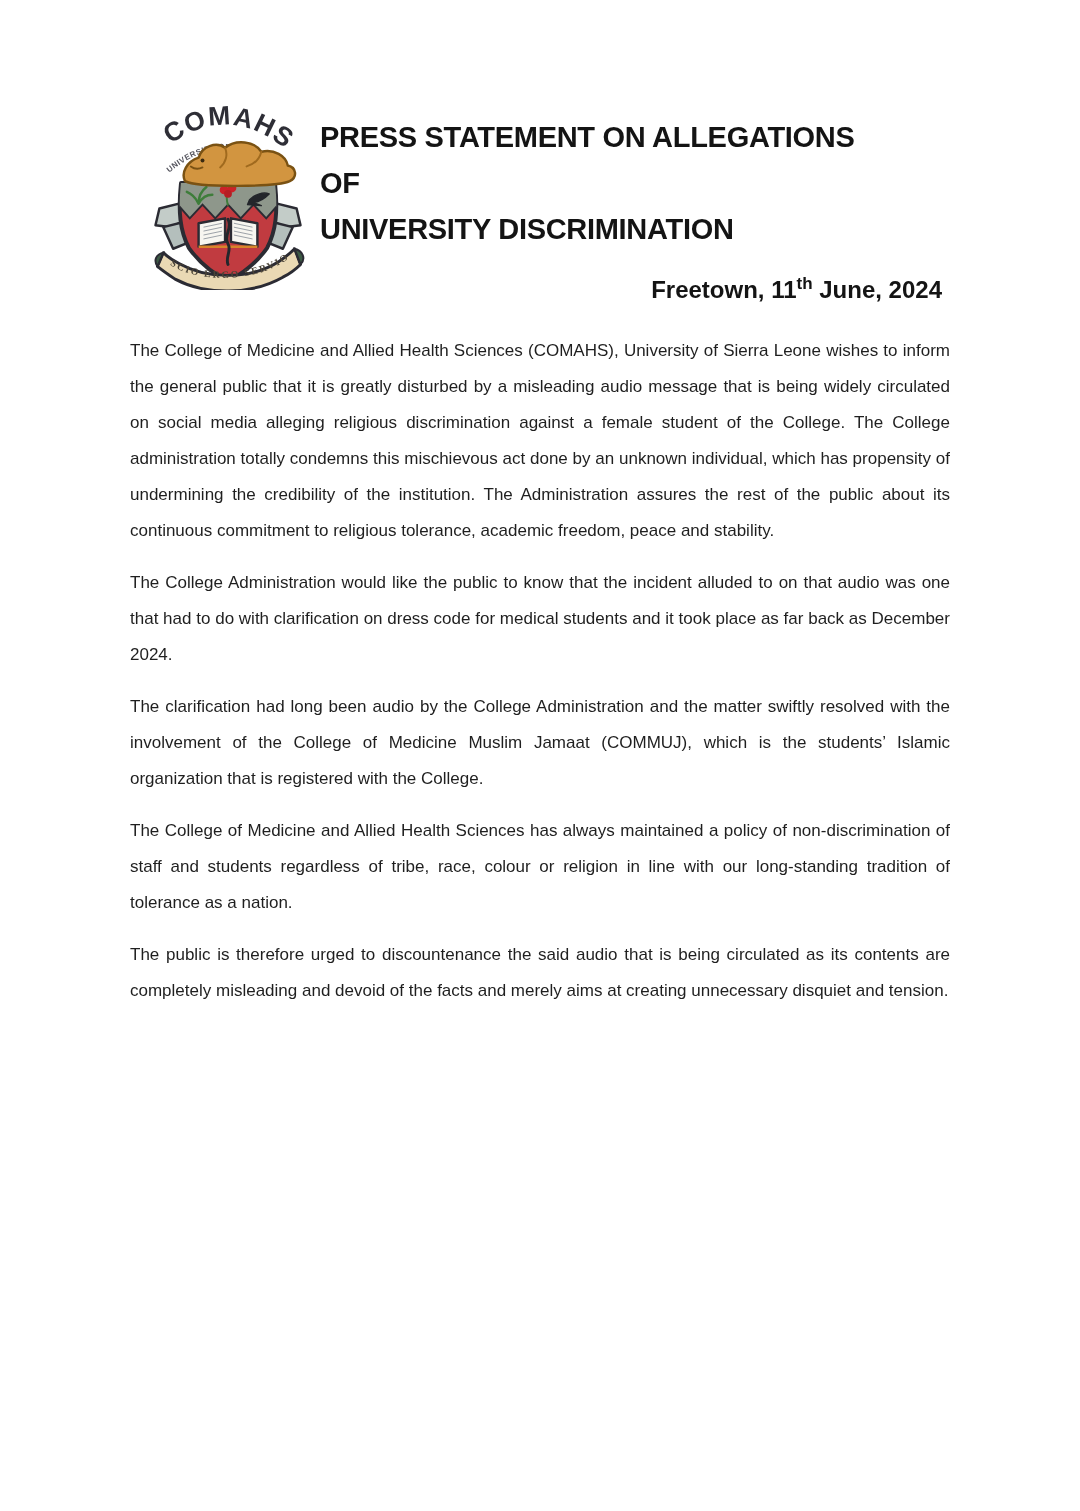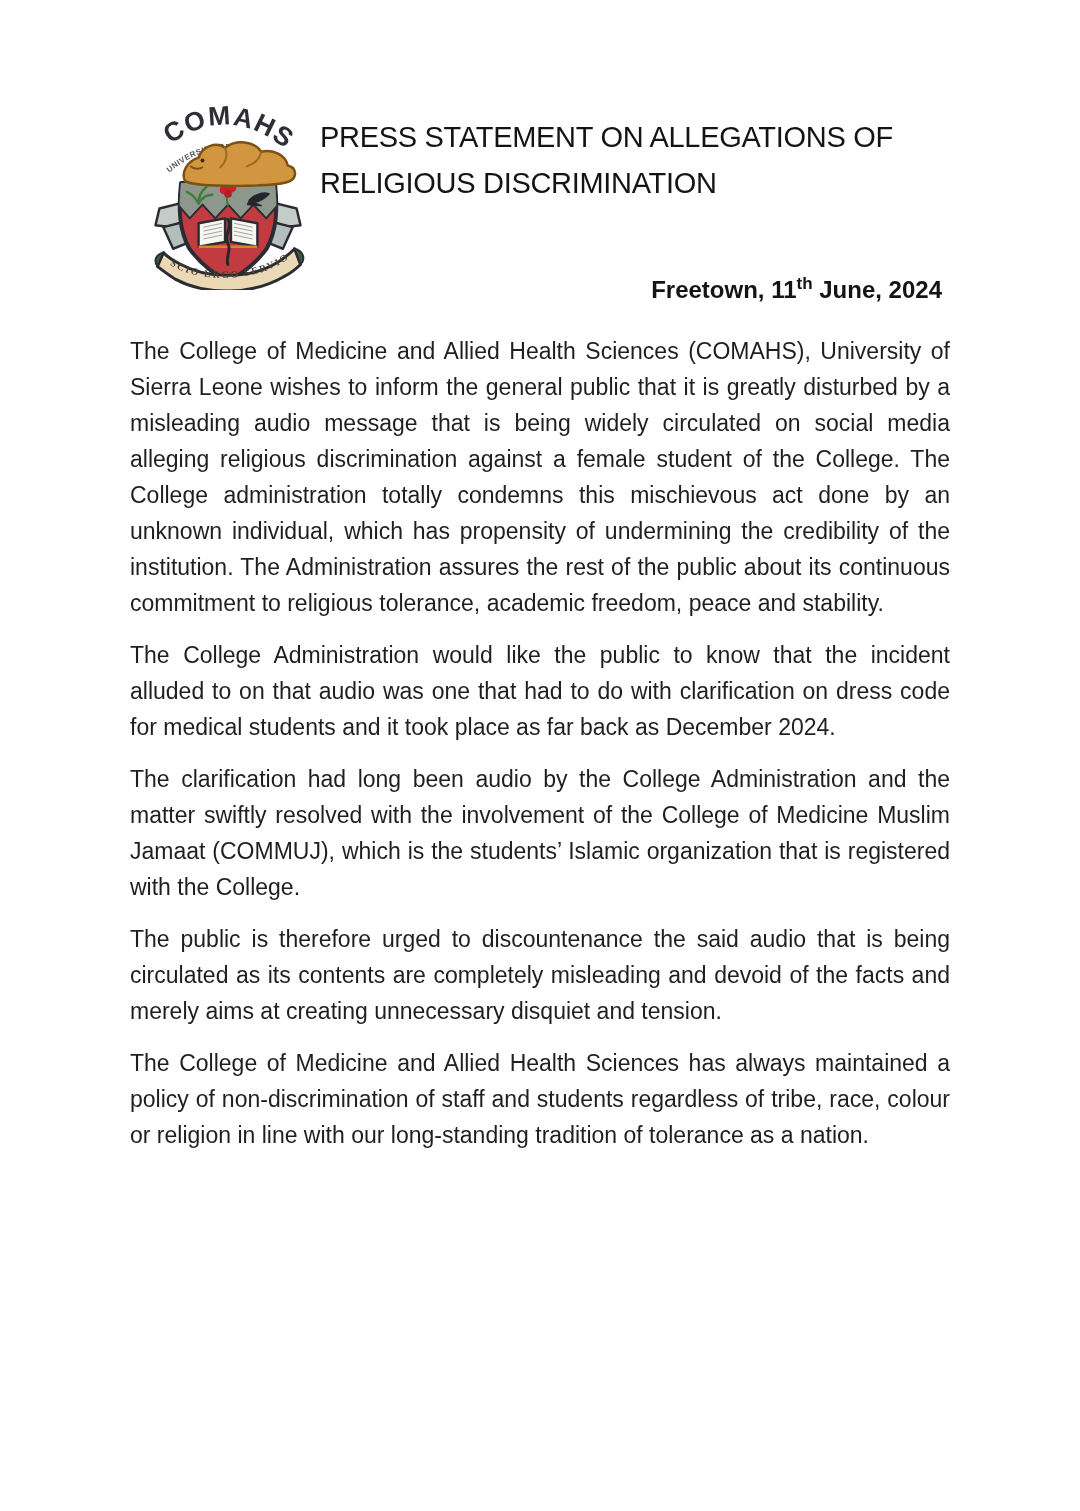--- a/index.html
+++ b/index.html
@@ -22,21 +22,21 @@
     height: 206px;
   }
   .logo svg { width: 100%; height: 100%; }
   .title {
     position: absolute;
     left: 320px;
     top: 114px;
     width: 580px;
     font-size: 29px;
     line-height: 46px;
-    font-weight: 400;
+    font-weight: 700;
     letter-spacing: -0.3px;
     color: #141414;
   }
   .dateline {
     position: absolute;
     top: 276px;
     left: 130px;
     width: 812px;
     text-align: right;
     font-size: 24px;
@@ -44,21 +44,21 @@
     color: #141414;
   }
   .dateline sup { font-size: 17px; vertical-align: super; line-height: 0; }
   .body {
     position: absolute;
     top: 333px;
     left: 130px;
     width: 820px;
   }
   .body p {
-    font-size: 23px;
+    font-size: 17px;
     line-height: 36px;
     text-align: justify;
     color: #1f1f1f;
     margin-bottom: 16px;
   }
 </style>
 </head>
 <body>
 
 <div class="page">
@@ -134,26 +134,26 @@
         <path d="M 28 186 C 24 180 26 174 34 172 Z M 174 184 C 180 178 176 170 168 168 Z" fill="#3c5a44" stroke="#2b2b33" stroke-width="2"></path>
         <text font-family="Liberation Serif, serif" font-size="10" font-weight="700" fill="#4a4336" letter-spacing="2">
           <textPath href="#arcMotto" startOffset="50%" text-anchor="middle">SCIO ERGO SERVIO</textPath>
         </text>
       </g>
     </svg>
   </div>
 
   <h1 class="title">
     <span>PRESS STATEMENT ON ALLEGATIONS OF</span><br>
-    <span>RELIGIOUS DISCRIMINATION</span>
+    <span>UNIVERSITY DISCRIMINATION</span>
   </h1>
 
   <div class="dateline"><span>Freetown, 11</span><sup>th</sup><span> June, 2024</span></div>
 
   <main class="body">
     <p>The College of Medicine and Allied Health Sciences (COMAHS), University of Sierra Leone wishes to inform the general public that it is greatly disturbed by a misleading audio message that is being widely circulated on social media alleging religious discrimination against a female student of the College. The College administration totally condemns this mischievous act done by an unknown individual, which has propensity of undermining the credibility of the institution.  The Administration assures the rest of the public about its continuous commitment to religious tolerance, academic freedom, peace and stability.</p>
     <p>The College Administration would like the public to know that the incident alluded to on that audio was one that had to do with clarification on dress code for medical students and it took place as far back as December 2024.</p>
     <p>The clarification had long been audio by the College Administration and the matter swiftly resolved with the involvement of the College of Medicine Muslim Jamaat (COMMUJ), which is the students’ Islamic organization that is registered with the College.</p>
+    <p>The College of Medicine and Allied Health Sciences has always maintained a policy of non-discrimination of staff and students regardless of tribe, race, colour or religion in line with our long-standing tradition of tolerance as a nation.</p>
     <p>The public is therefore urged to discountenance the said audio that is being circulated as its contents are completely misleading and devoid of the facts and merely aims at creating unnecessary disquiet and tension.</p>
-    <p>The College of Medicine and Allied Health Sciences has always maintained a policy of non-discrimination of staff and students regardless of tribe, race, colour or religion in line with our long-standing tradition of tolerance as a nation.</p>
   </main>
 
 </div>
 
 </body></html>

